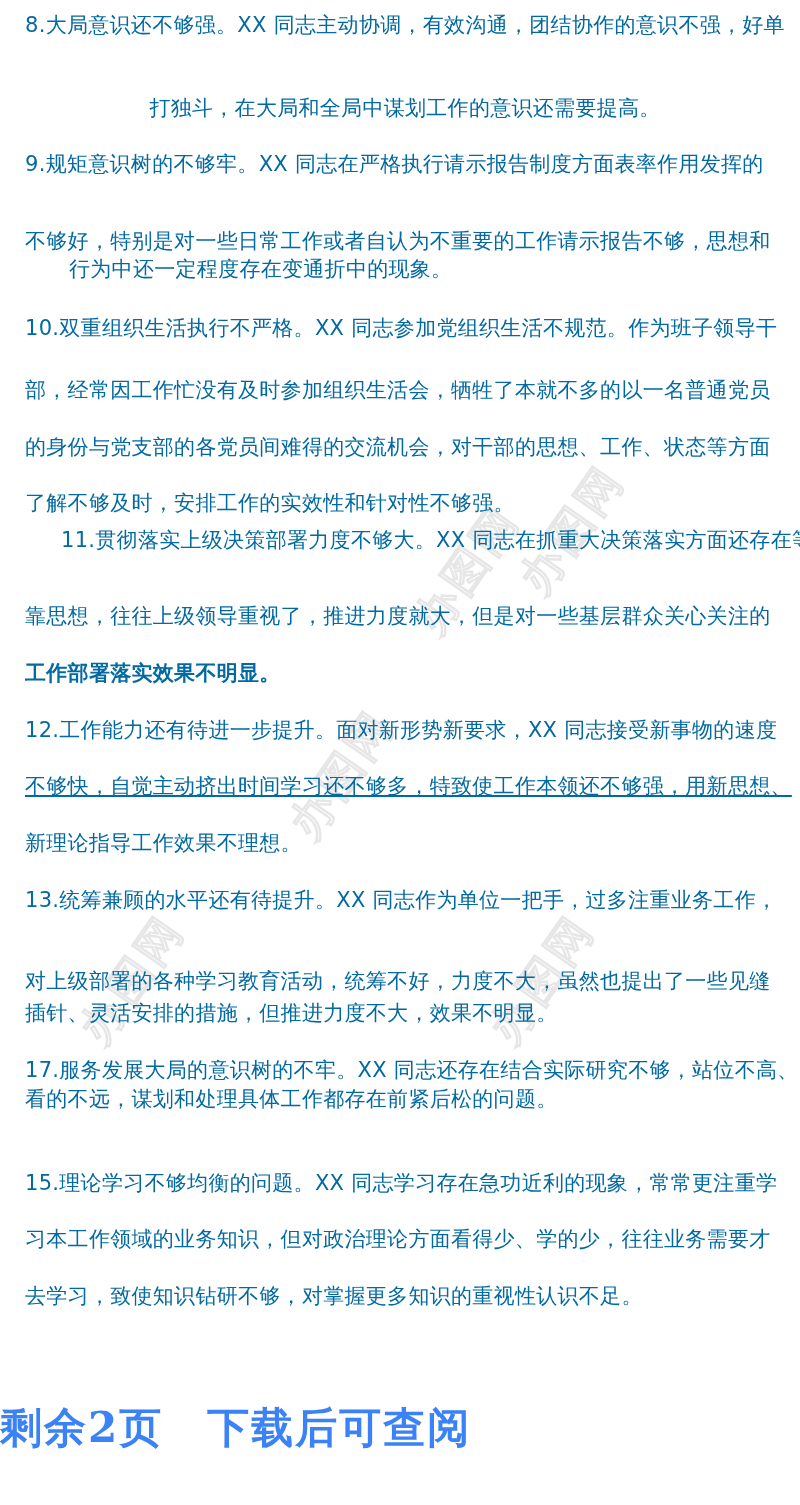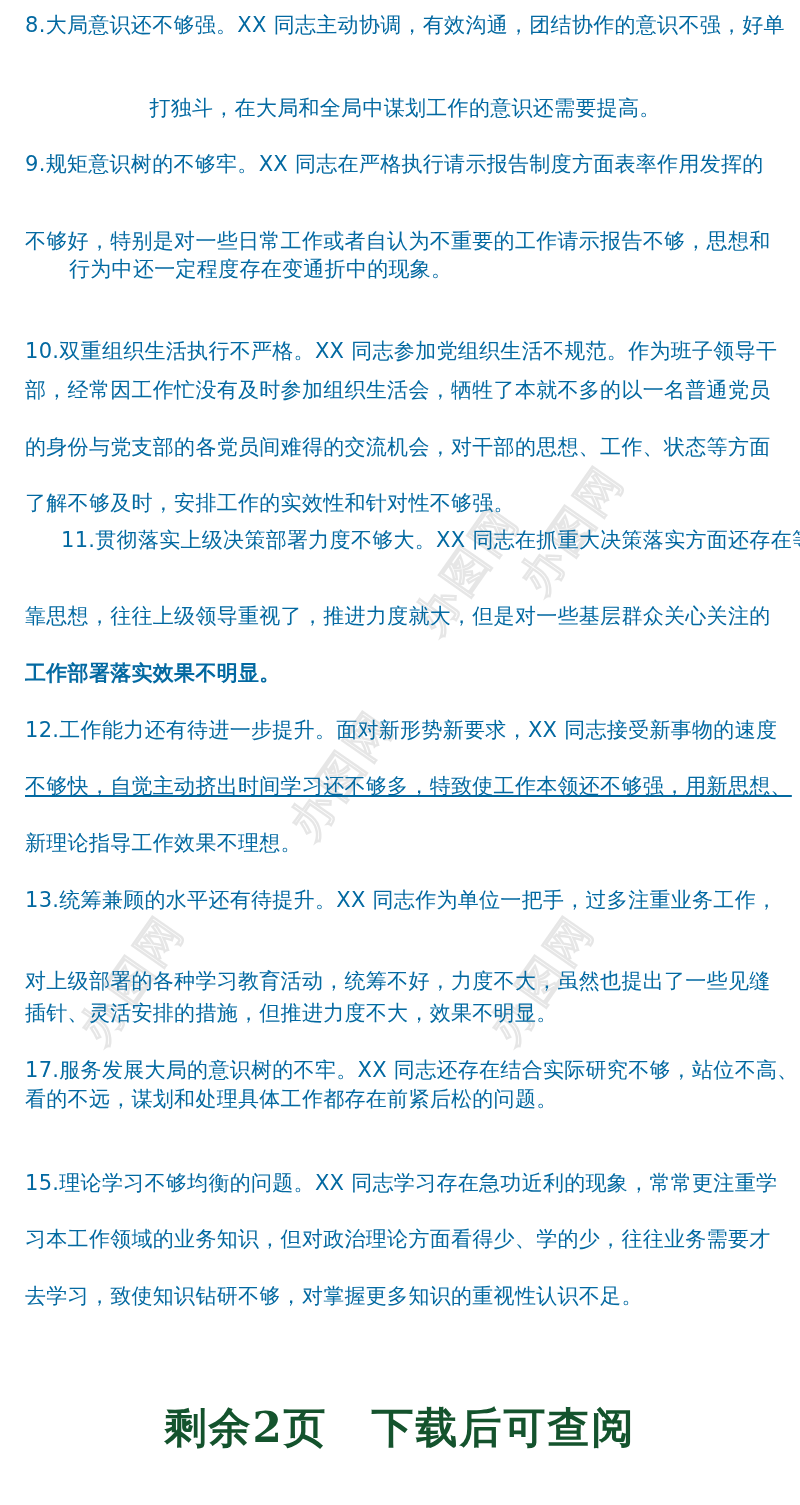--- a/index.html
+++ b/index.html
@@ -43,25 +43,24 @@
     letter-spacing: 4px;
     pointer-events: none;
     opacity: 0.9;
   }
   .footer {
     position: absolute;
     left: 0;
     top: 1400px;
     width: 800px;
     height: 56px;
-    text-align: center;
     font-size: 42px;
     line-height: 56px;
     font-weight: bold;
-    color: #14532d;
+    color: #3b82f6;
     font-family: "DejaVu Serif", "Liberation Serif", serif;
     letter-spacing: 2px;
   }
   .footer span { display: inline-block; }
   .footer .gap { width: 44px; }
 </style>
 </head>
 <body>
 
 <div class="page">
@@ -77,21 +76,21 @@
     <div class="line" style="top:93px;text-align:center;">打独斗，在大局和全局中谋划工作的意识还需要提高。</div>
   </div>
 
   <div>
     <div class="line" style="top:149px;">9.规矩意识树的不够牢。XX  同志在严格执行请示报告制度方面表率作用发挥的</div>
     <div class="line" style="top:206px;margin-top:20px;">不够好，特别是对一些日常工作或者自认为不重要的工作请示报告不够，思想和</div>
     <div class="line" style="top:254px;margin-left:44px;">行为中还一定程度存在变通折中的现象。</div>
   </div>
 
   <div>
-    <div class="line" style="top:336px;">10.双重组织生活执行不严格。XX 同志参加党组织生活不规范。作为班子领导干</div>
+    <div class="line" style="top:313px;">10.双重组织生活执行不严格。XX 同志参加党组织生活不规范。作为班子领导干</div>
     <div class="line" style="top:375px;">部，经常因工作忙没有及时参加组织生活会，牺牲了本就不多的以一名普通党员</div>
     <div class="line" style="top:432px;">的身份与党支部的各党员间难得的交流机会，对干部的思想、工作、状态等方面</div>
     <div class="line" style="top:488px;">了解不够及时，安排工作的实效性和针对性不够强。</div>
   </div>
 
   <div>
     <div class="line" style="top:525px;margin-left:36px;">11.贯彻落实上级决策部署力度不够大。XX 同志在抓重大决策落实方面还存在等</div>
     <div class="line" style="top:601px;">靠思想，往往上级领导重视了，推进力度就大，但是对一些基层群众关心关注的</div>
     <div class="line" style="top:658px;font-weight:bold;">工作部署落实效果不明显。</div>
   </div>

